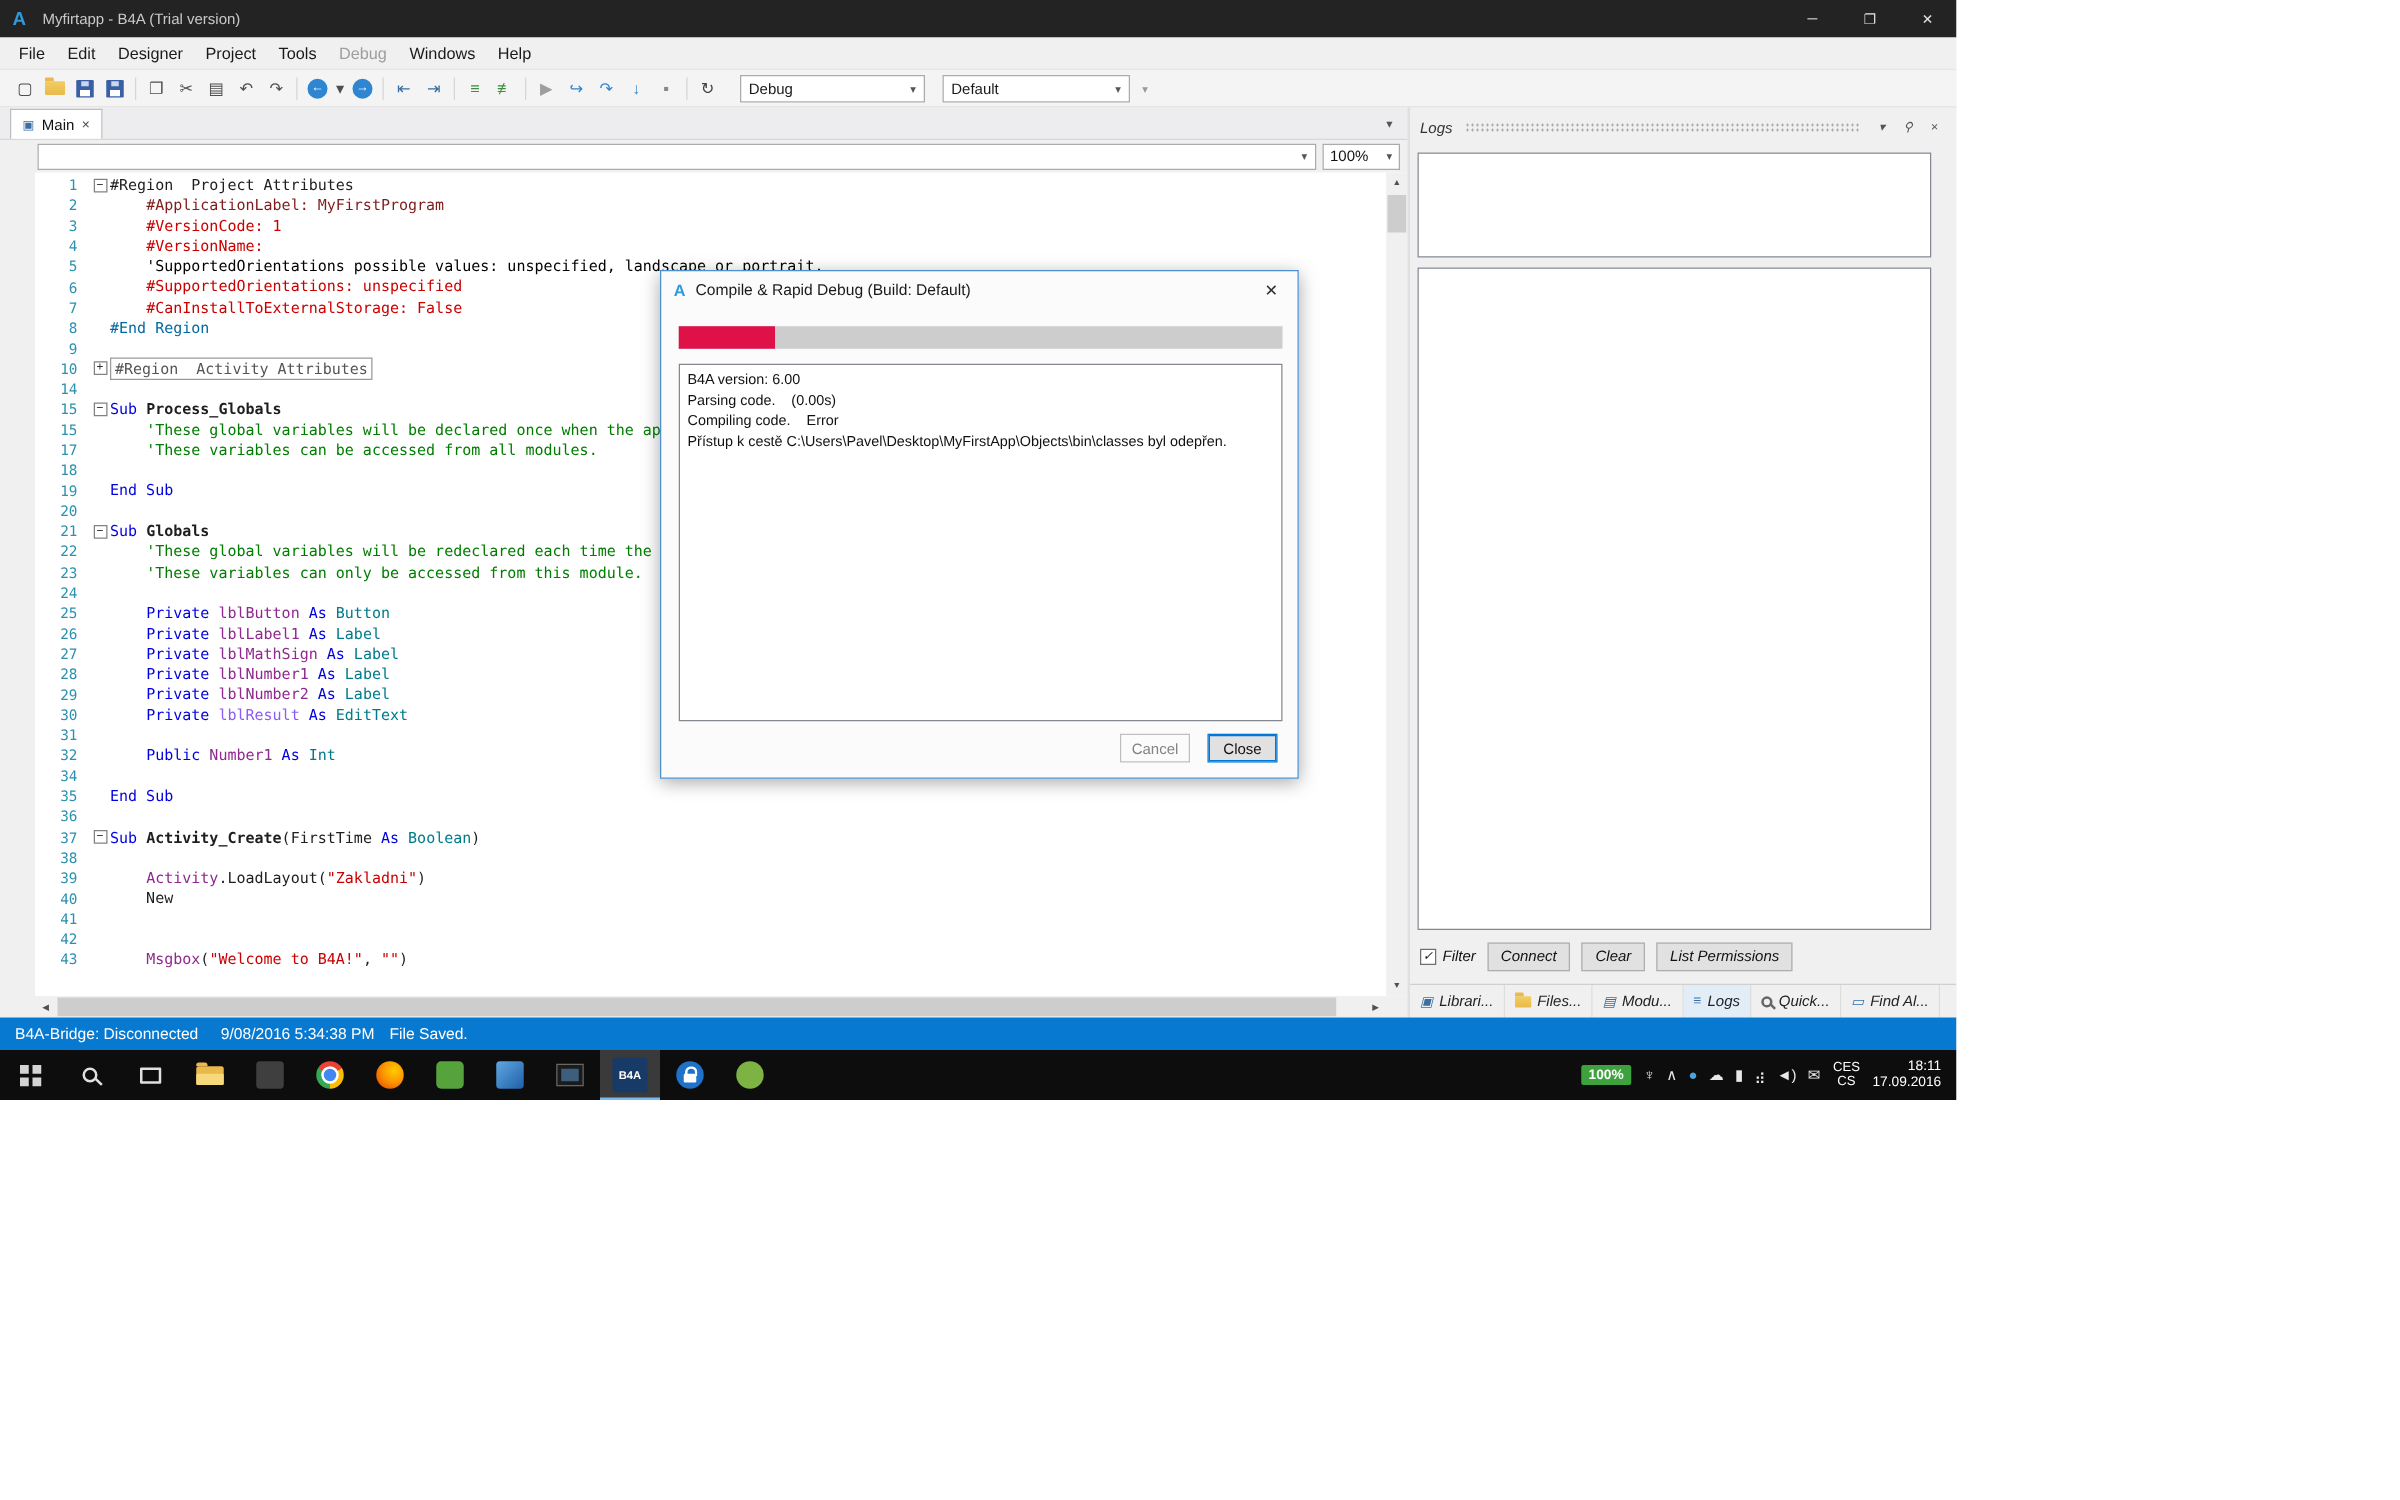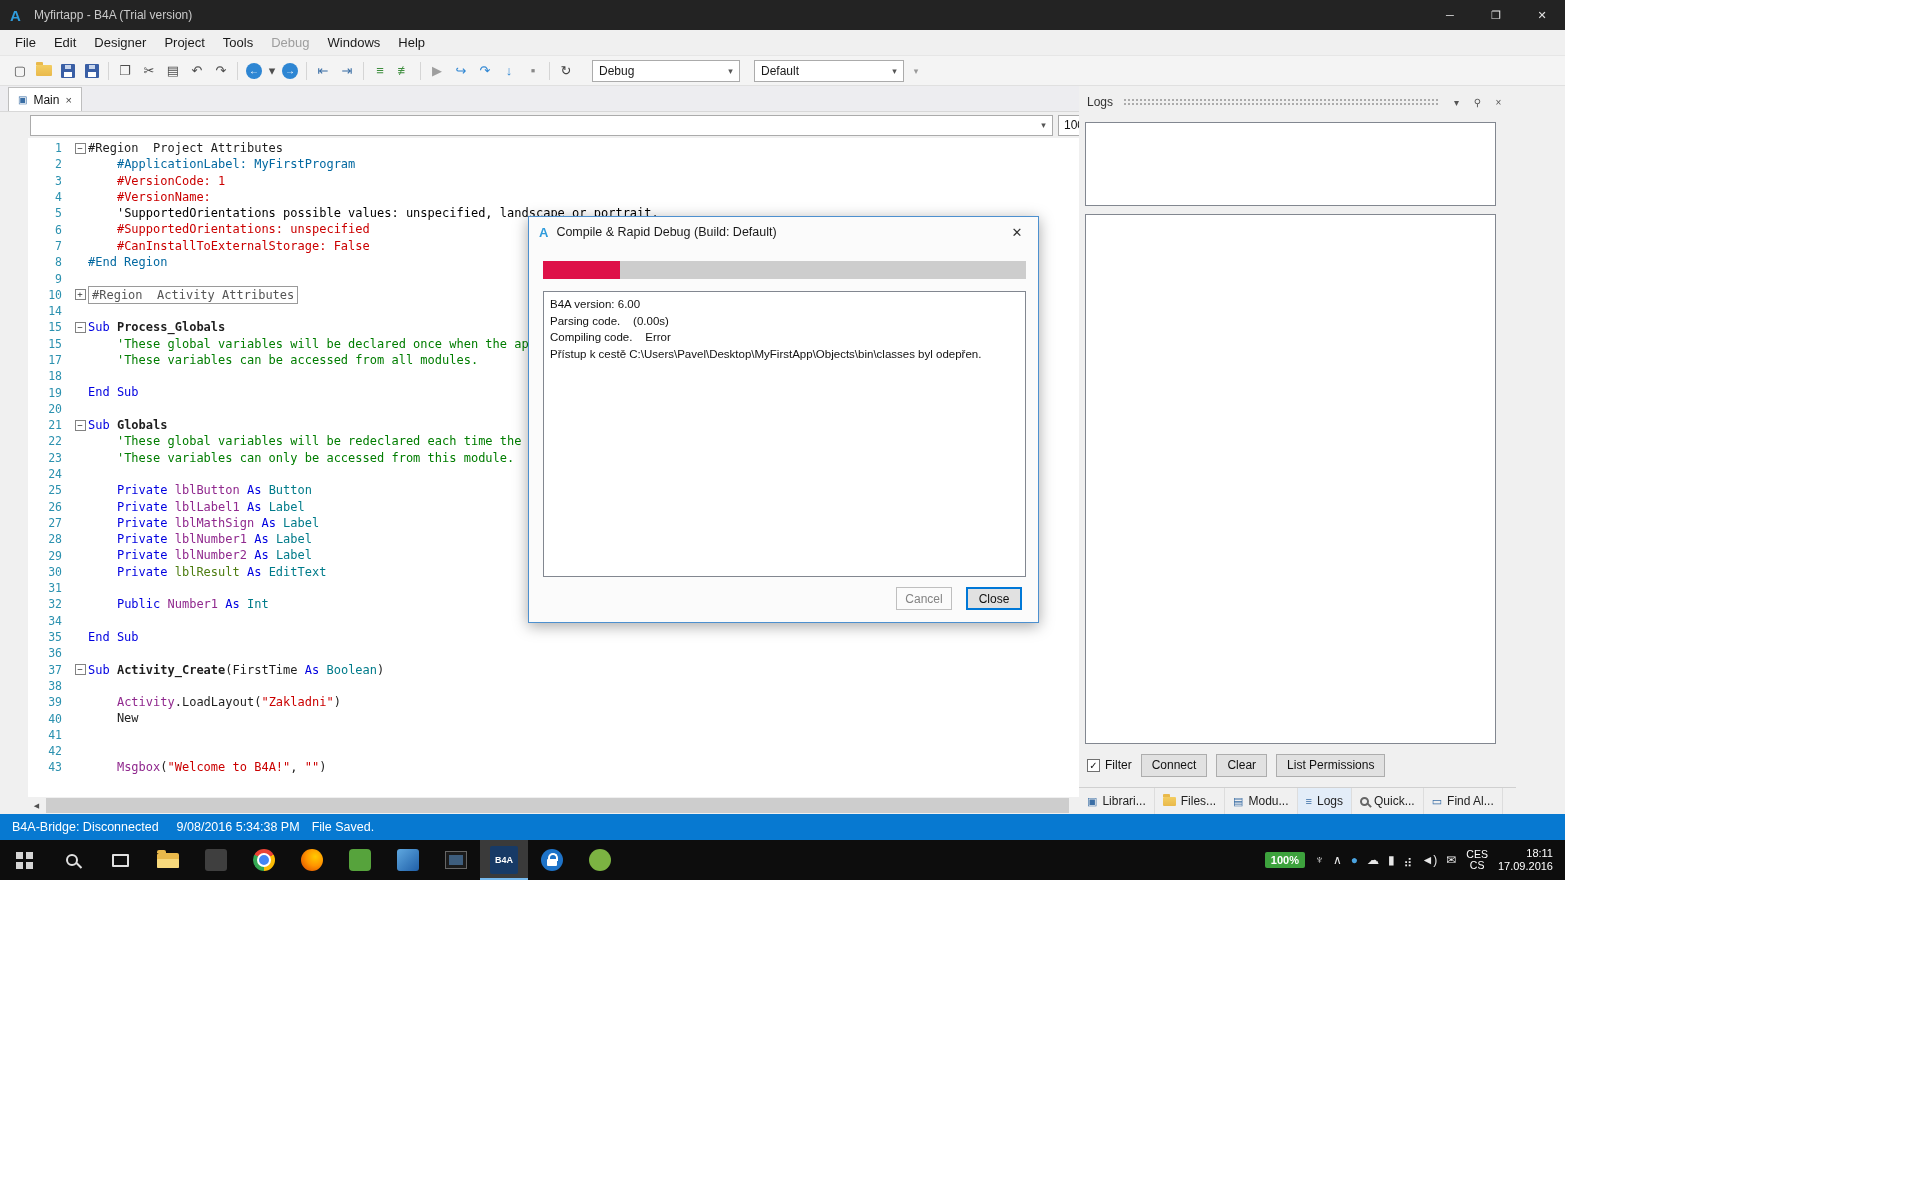--- a/index.html
+++ b/index.html
@@ -64,21 +64,21 @@
   .vscroll .arr { height:17px; display:flex; align-items:center; justify-content:center; font-size:7px; color:#505050; }
   .vscroll .arr.bottom { position:absolute; bottom:0; left:0; right:0; }
   .vthumb { position:absolute; top:18px; left:1px; width:15px; height:30px; background:#CDCDCD; }
   .hscroll { position:absolute; left:28px; right:17px; bottom:0; height:17px; background:#F0F0F0; }
   .hscroll .arr { position:absolute; top:0; width:17px; height:17px; display:flex; align-items:center; justify-content:center; font-size:7px; color:#505050; }
   .hscroll .arr.left { left:0; } .hscroll .arr.right { right:0; }
   .hthumb { position:absolute; left:18px; right:40px; top:1px; height:15px; background:#CDCDCD; }
   .splitter { position:absolute; left:1126px; top:86px; width:2px; height:728px; background:#E0E0E0; }
 
   
-  .right-panel { position:absolute; left:1079px; top:86px; width:437px; height:728px; background:#F0F0F0; }
+  .right-panel { position:absolute; left:1128px; top:86px; width:437px; height:728px; background:#F0F0F0;font-style:italic; }
   .rp-header { height:24px; margin-top:4px; display:flex; align-items:center; padding:0 10px 0 8px; gap:6px; }
   .rp-title { font-size:12px; color:#333; }
   .rp-dots { flex:1; height:8px; background-image:radial-gradient(#ABABAB 0.8px, transparent 0.9px); background-size:4px 4px; margin:0 4px; }
   .rp-icon { font-size:10px; color:#555; width:15px; text-align:center; }
   .rp-box1 { position:absolute; left:6px; top:36px; width:411px; height:84px; background:#FFF; border:1px solid #828790; }
   .rp-box2 { position:absolute; left:6px; top:128px; width:411px; height:530px; background:#FFF; border:1px solid #828790; }
   .rp-controls { position:absolute; left:8px; top:666px; height:26px; display:flex; align-items:center; gap:9px; }
   .cbx { width:13px; height:13px; border:1px solid #707070; background:#FFF; font-size:10px; line-height:11px; text-align:center; color:#111; }
   .cbx-label { font-size:12px; color:#111; margin-left:-4px; }
   .btn { height:23px; background:#E1E1E1; border:1px solid #ADADAD; font-size:12px; color:#111; padding:0 10px; display:flex; align-items:center; }
@@ -274,21 +274,21 @@
           <div class="crow">
             <span class="lnum">1</span>
             <span class="foldc">
               <span class="fold-box">−</span>
             </span>
             <span class="ctext"><span style="color: rgb(30, 30, 30);">#Region  Project Attributes</span></span>
           </div>
           <div class="crow">
             <span class="lnum">2</span>
             <span class="foldc"></span>
-            <span class="ctext"><span style="color: rgb(30, 30, 30);">    </span><span style="color: #0369a1;">#ApplicationLabel: MyFirstProgram</span></span>
+            <span class="ctext"><span style="color: rgb(30, 30, 30);">    </span><span style="color: #7f1d1d;">#ApplicationLabel: MyFirstProgram</span></span>
           </div>
           <div class="crow">
             <span class="lnum">3</span>
             <span class="foldc"></span>
             <span class="ctext"><span style="color: rgb(30, 30, 30);">    </span><span style="color: rgb(203, 0, 0);">#VersionCode: 1</span></span>
           </div>
           <div class="crow">
             <span class="lnum">4</span>
             <span class="foldc"></span>
             <span class="ctext"><span style="color: rgb(30, 30, 30);">    </span><span style="color: rgb(203, 0, 0);">#VersionName: </span></span>
@@ -405,21 +405,21 @@
             <span class="ctext"><span style="color: rgb(30, 30, 30);">    </span><span style="color: rgb(0, 0, 224);">Private </span><span style="color: rgb(144, 41, 142);">lblNumber1 </span><span style="color: rgb(0, 0, 224);">As </span><span style="color: rgb(0, 123, 138);">Label</span></span>
           </div>
           <div class="crow">
             <span class="lnum">29</span>
             <span class="foldc"></span>
             <span class="ctext"><span style="color: rgb(30, 30, 30);">    </span><span style="color: rgb(0, 0, 224);">Private </span><span style="color: rgb(144, 41, 142);">lblNumber2 </span><span style="color: rgb(0, 0, 224);">As </span><span style="color: rgb(0, 123, 138);">Label</span></span>
           </div>
           <div class="crow">
             <span class="lnum">30</span>
             <span class="foldc"></span>
-            <span class="ctext"><span style="color: rgb(30, 30, 30);">    </span><span style="color: rgb(0, 0, 224);">Private </span><span style="color: #4d7c0f;">lblResult </span><span style="color: rgb(0, 0, 224);">As </span><span style="color: rgb(0, 123, 138);">EditText</span></span>
+            <span class="ctext"><span style="color: rgb(30, 30, 30);">    </span><span style="color: rgb(0, 0, 224);">Private </span><span style="color: #8b5cf6;">lblResult </span><span style="color: rgb(0, 0, 224);">As </span><span style="color: rgb(0, 123, 138);">EditText</span></span>
           </div>
           <div class="crow">
             <span class="lnum">31</span>
             <span class="foldc"></span>
             <span class="ctext"></span>
           </div>
           <div class="crow">
             <span class="lnum">32</span>
             <span class="foldc"></span>
             <span class="ctext"><span style="color: rgb(30, 30, 30);">    </span><span style="color: rgb(0, 0, 224);">Public </span><span style="color: rgb(144, 41, 142);">Number1 </span><span style="color: rgb(0, 0, 224);">As </span><span style="color: rgb(0, 123, 138);">Int</span></span>

